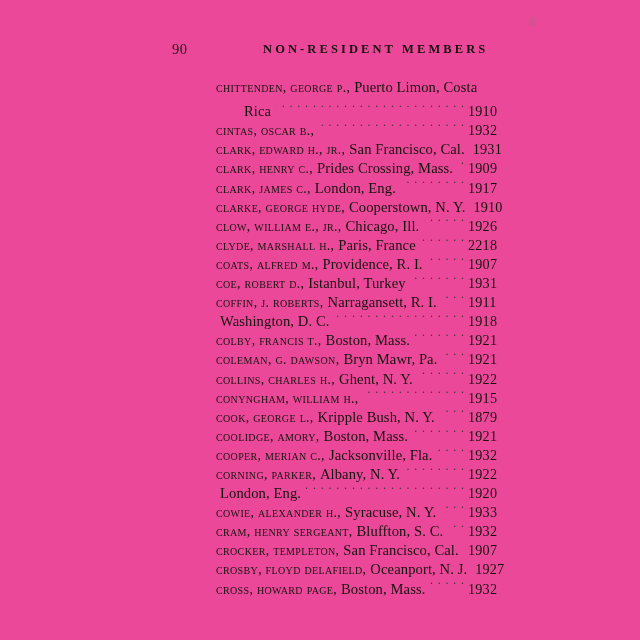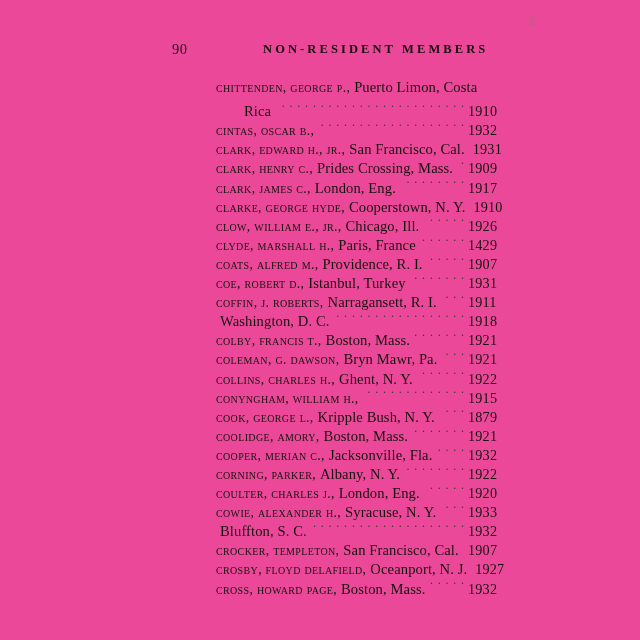--- a/index.html
+++ b/index.html
@@ -216,21 +216,21 @@
           <span class="place">Chicago, Ill.</span>
           <span class="leader"></span>
           <span class="year">1926</span>
         </div>
       </div>
       <div class="entry">
         <div class="line-body">
           <span class="name">CLYDE, MARSHALL H.,</span>
           <span class="place">Paris, France</span>
           <span class="leader"></span>
-          <span class="year">1429</span>
+          <span class="year">2218</span>
         </div>
       </div>
       <div class="entry">
         <div class="line-body">
           <span class="name">COATS, ALFRED M.,</span>
           <span class="place">Providence, R. I.</span>
           <span class="leader"></span>
           <span class="year">1907</span>
         </div>
       </div>
@@ -315,36 +315,36 @@
       <div class="entry">
         <div class="line-body">
           <span class="name">CORNING, PARKER,</span>
           <span class="place">Albany, N. Y.</span>
           <span class="leader"></span>
           <span class="year">1922</span>
         </div>
       </div>
       <div class="entry">
         <div class="line-body">
-          <span class="name">COULTER, CHARLES J.,</span>
           <span class="place">London, Eng.</span>
           <span class="leader"></span>
           <span class="year">1920</span>
         </div>
       </div>
       <div class="entry">
         <div class="line-body">
           <span class="name">COWIE, ALEXANDER H.,</span>
           <span class="place">Syracuse, N. Y.</span>
           <span class="leader"></span>
           <span class="year">1933</span>
         </div>
       </div>
       <div class="entry">
         <div class="line-body">
+          <span class="name">CRAM, HENRY SERGEANT,</span>
           <span class="place">Bluffton, S. C.</span>
           <span class="leader"></span>
           <span class="year">1932</span>
         </div>
       </div>
       <div class="entry">
         <div class="line-body">
           <span class="name">CROCKER, TEMPLETON,</span>
           <span class="place">San Francisco, Cal.</span>
           <span class="leader"></span>

